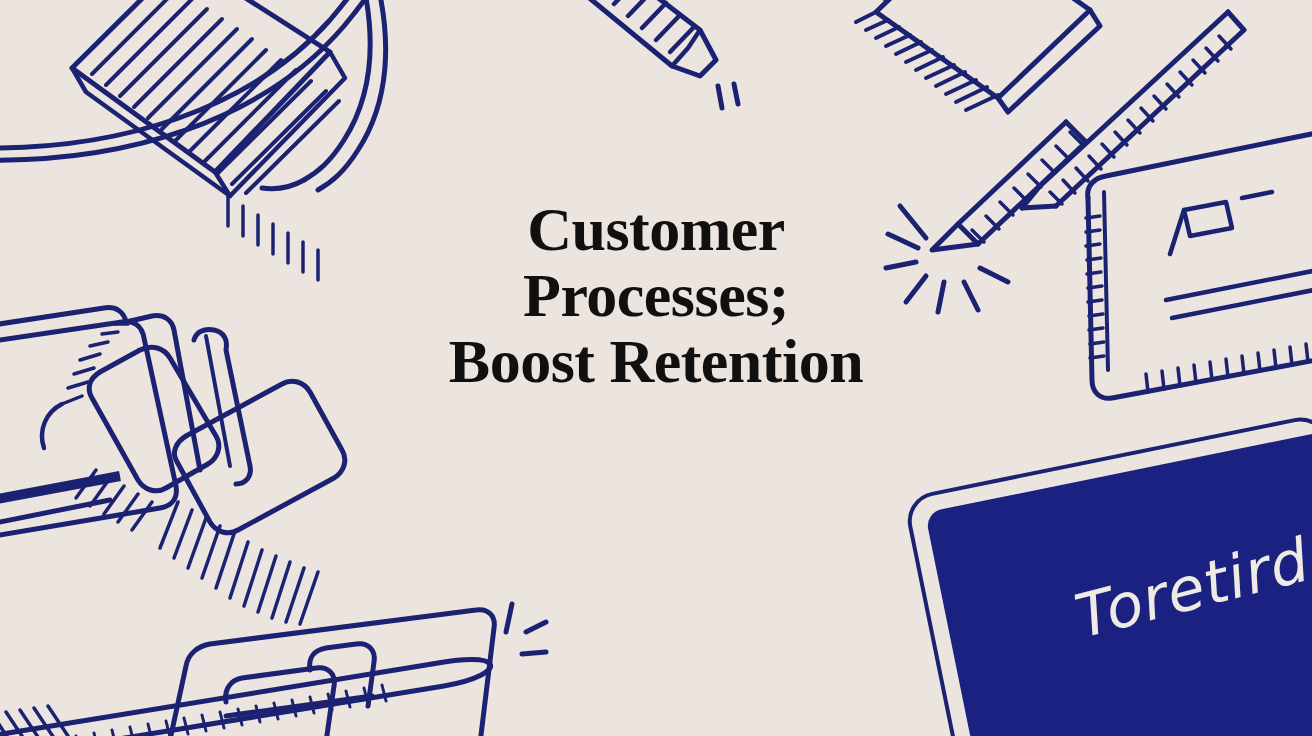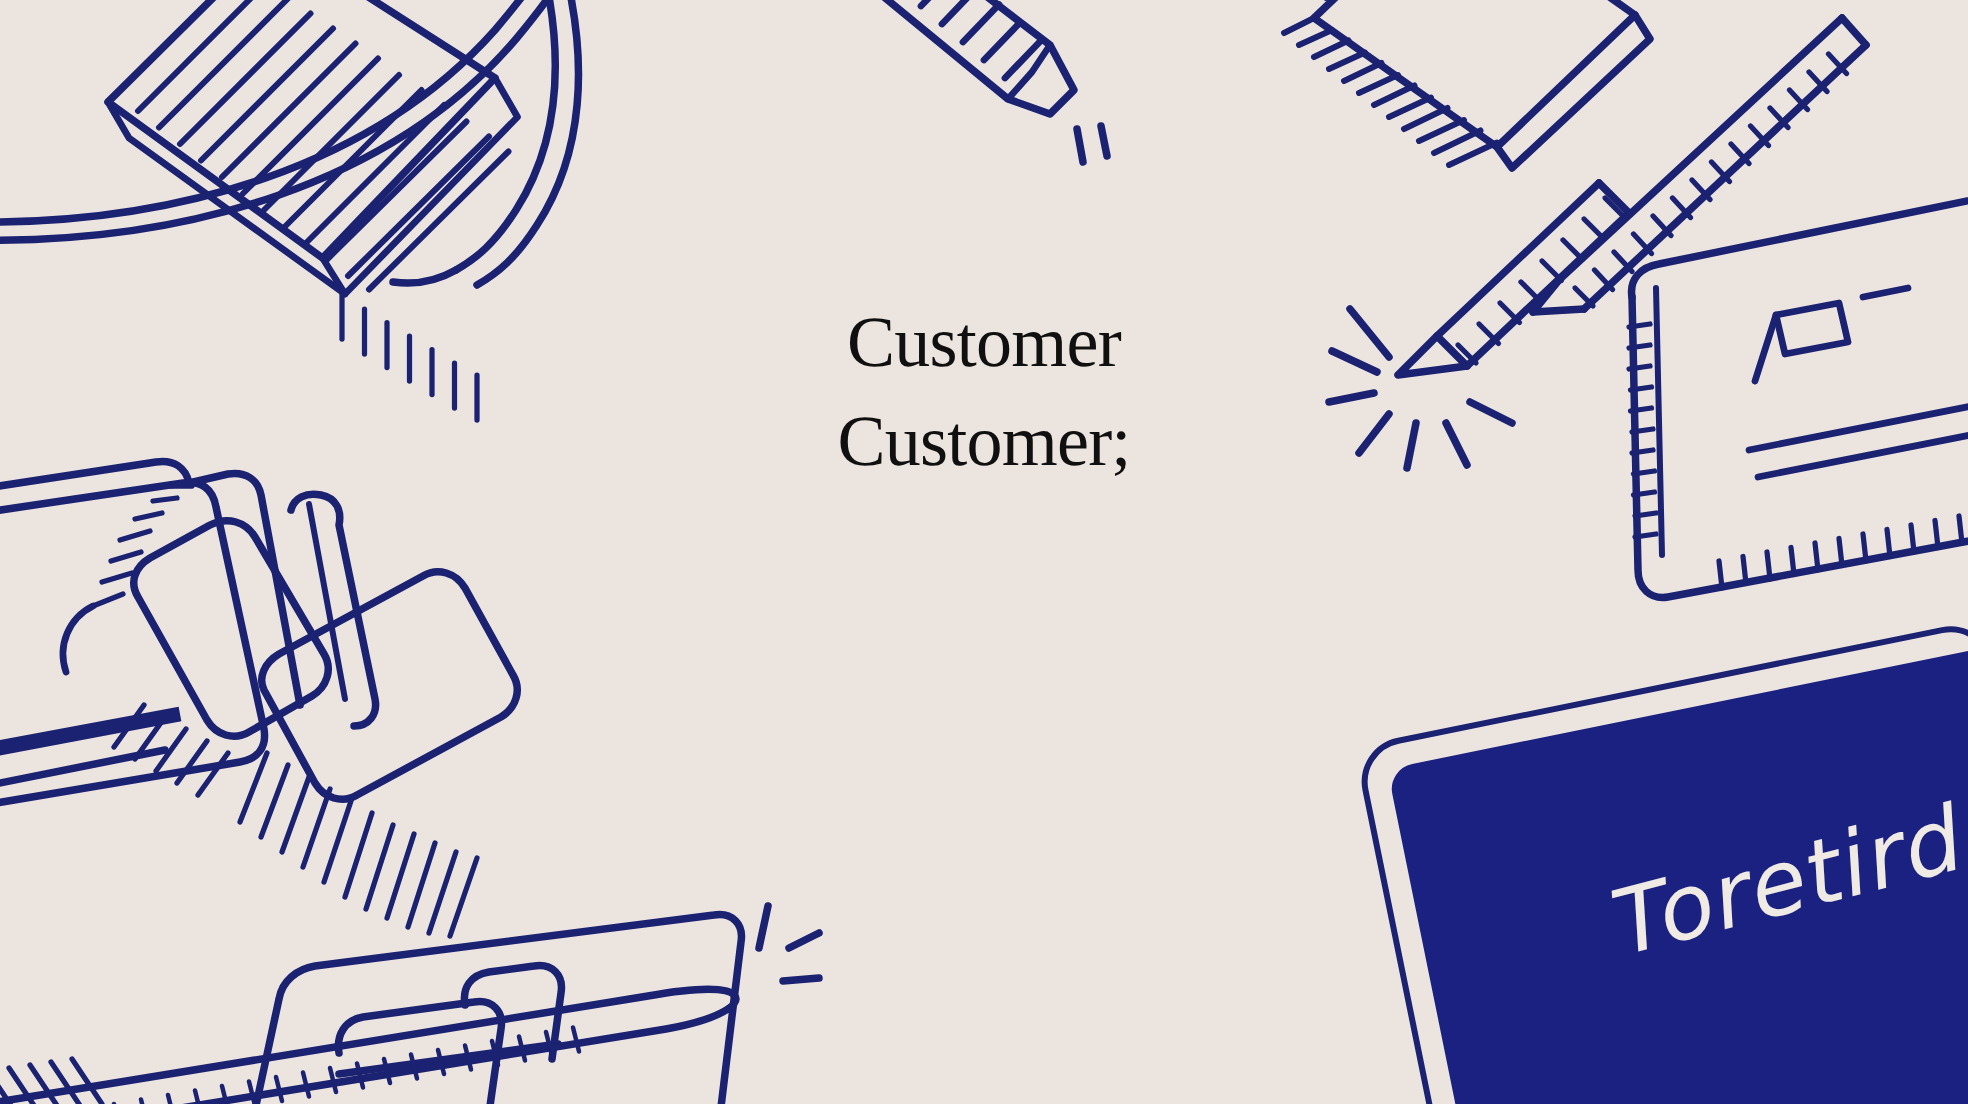--- a/index.html
+++ b/index.html
@@ -26,22 +26,22 @@
     position:absolute;
     left:0;
     top:196px;
     width:1312px;
     text-align:center;
     z-index:5;
   }
   #title-block .line {
     display:block;
     font-family:"Liberation Serif", serif;
-    font-weight:400;
-    font-size:48px;
+    font-weight:700;
+    font-size:62px;
     line-height:66px;
     letter-spacing:-0.5px;
     color:#111010;
   }
   
   #tablet {
     position:absolute;
     left:928px;
     top:452px;
     width:430px;
@@ -347,21 +347,22 @@
         <path d="M512 604 L506 632"></path>
         <path d="M526 632 L546 622"></path>
         <path d="M522 654 L546 652"></path>
       </g>
 
     </g>
   </svg>
 
   <div id="title-block">
     <span class="line">Customer</span>
-    <span class="line">Customer;</span>
+    <span class="line">Processes;</span>
+    <span class="line">Boost Retention</span>
   </div>
 
   <div id="tablet">
     <div class="shell"></div>
     <div class="screen">
       <span class="script">Toretird</span>
     </div>
   </div>
 
 </div>

